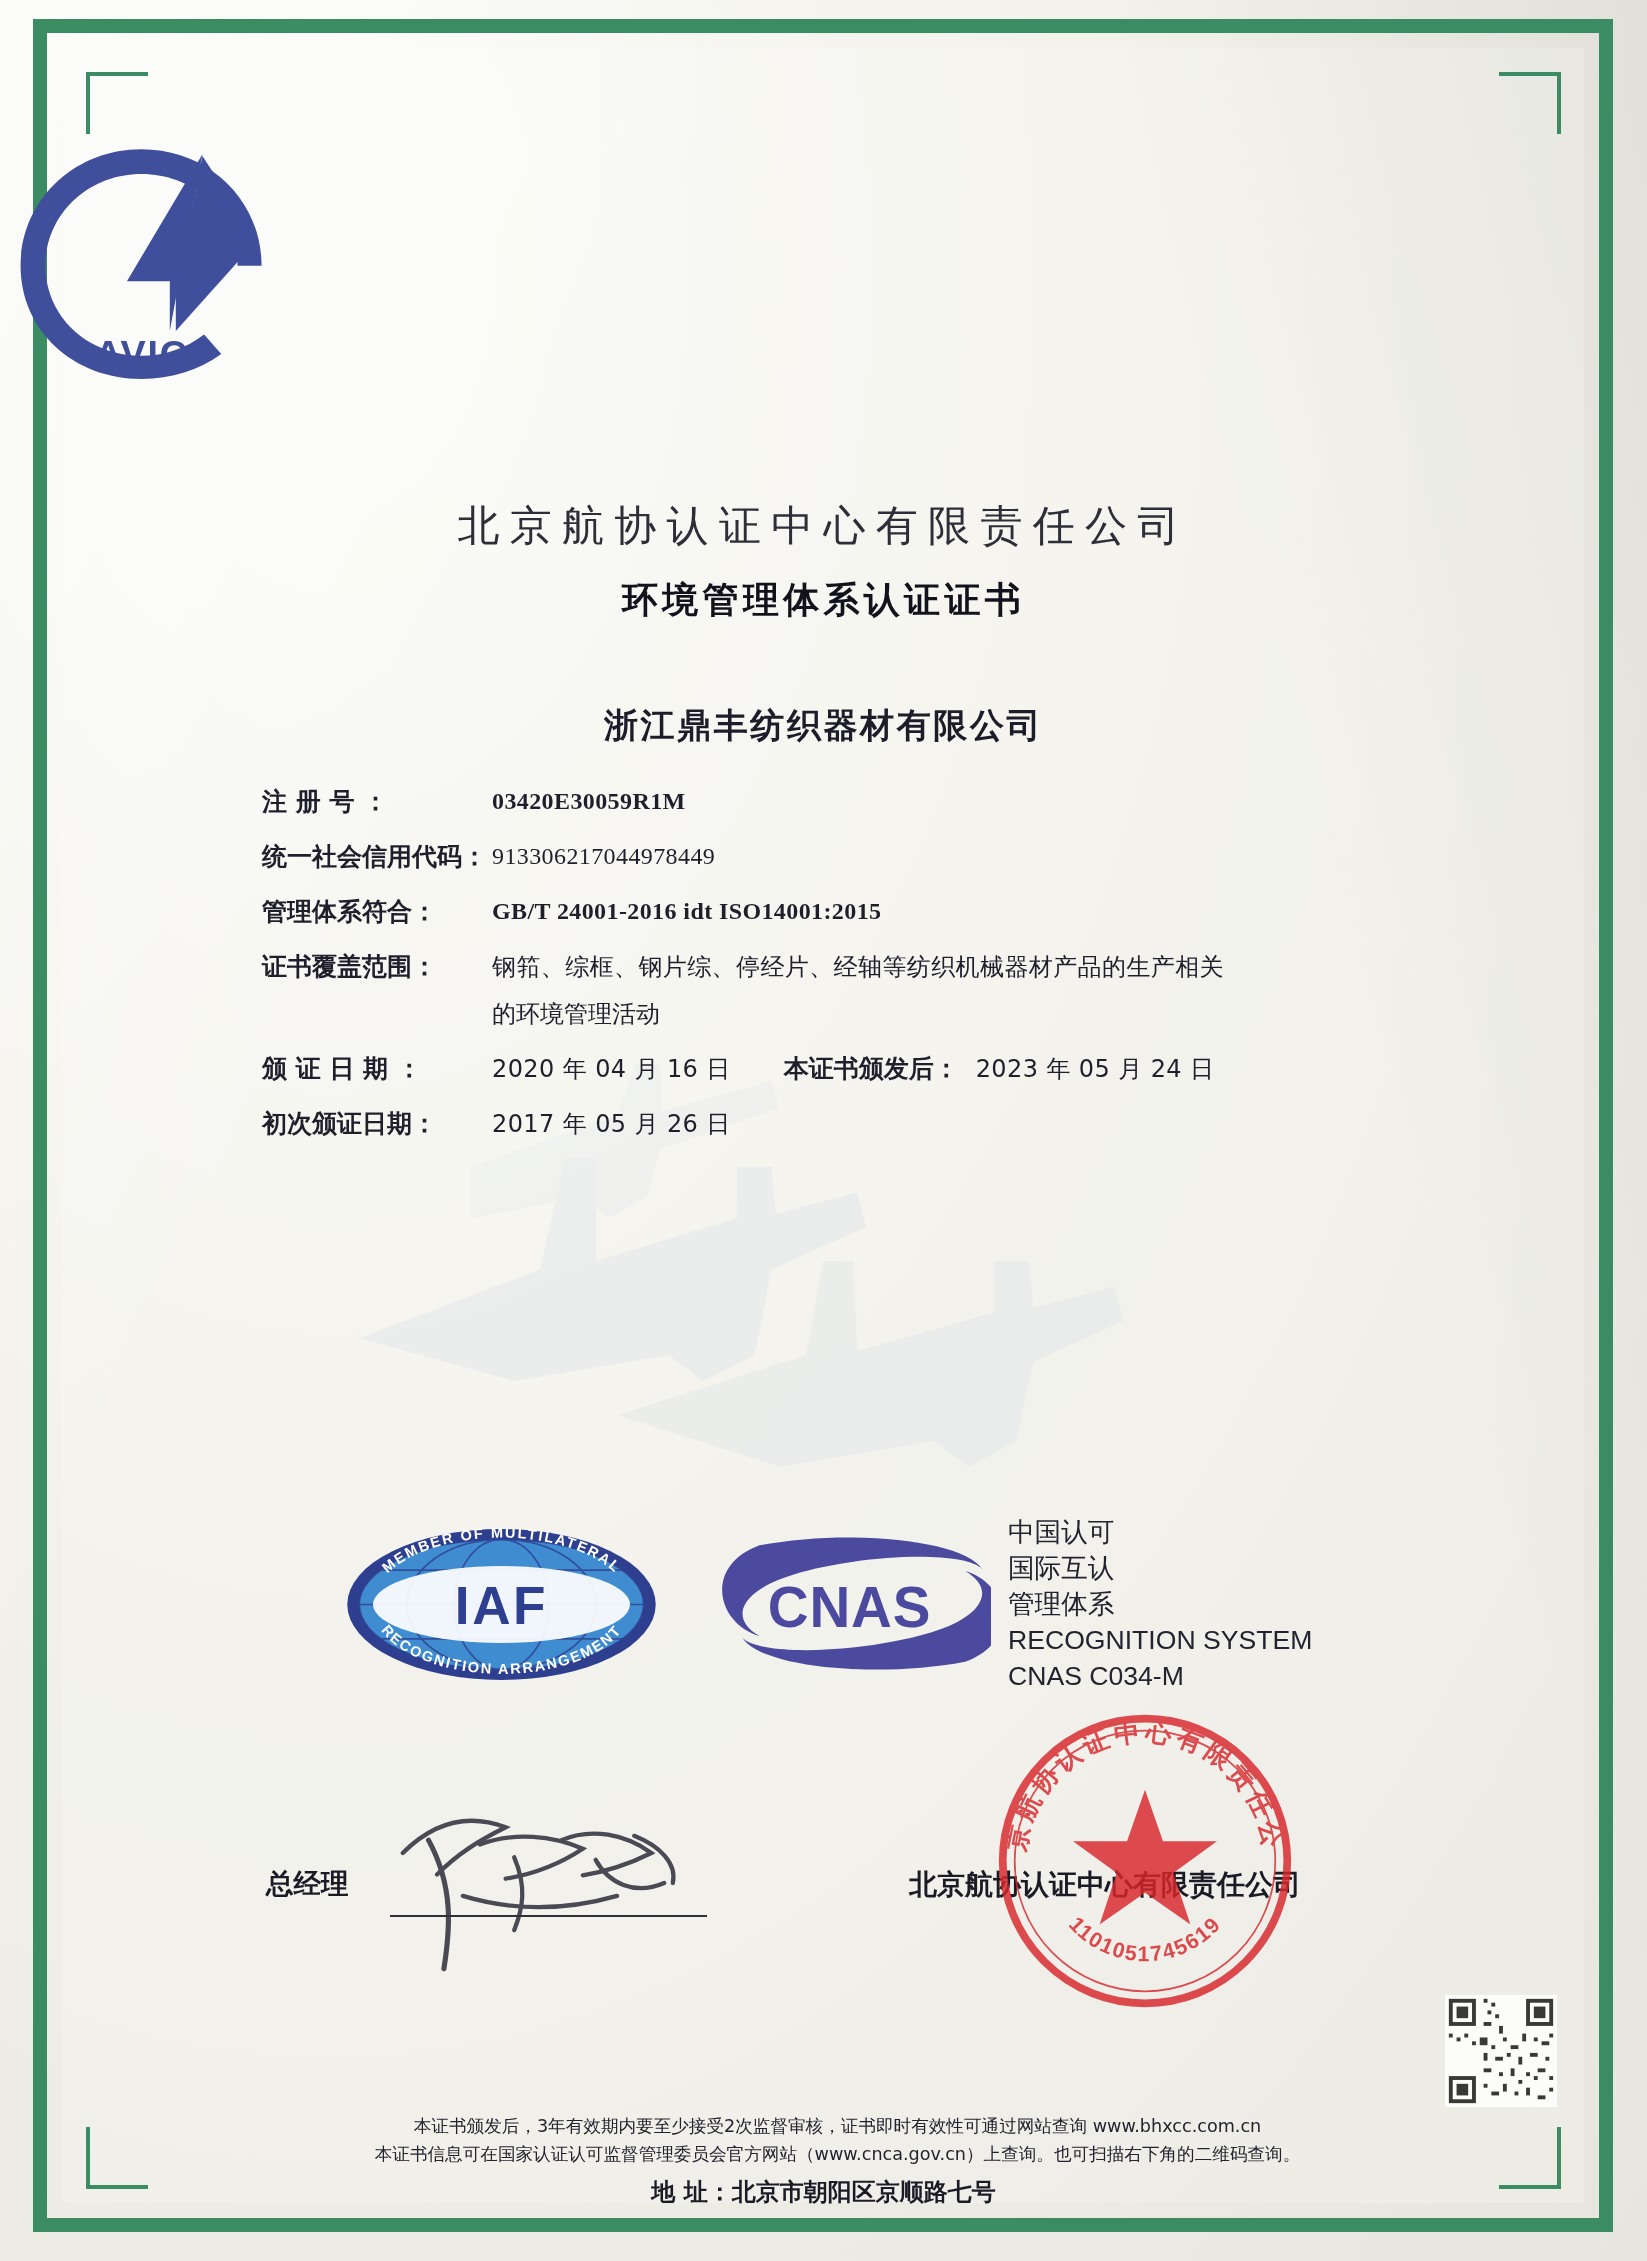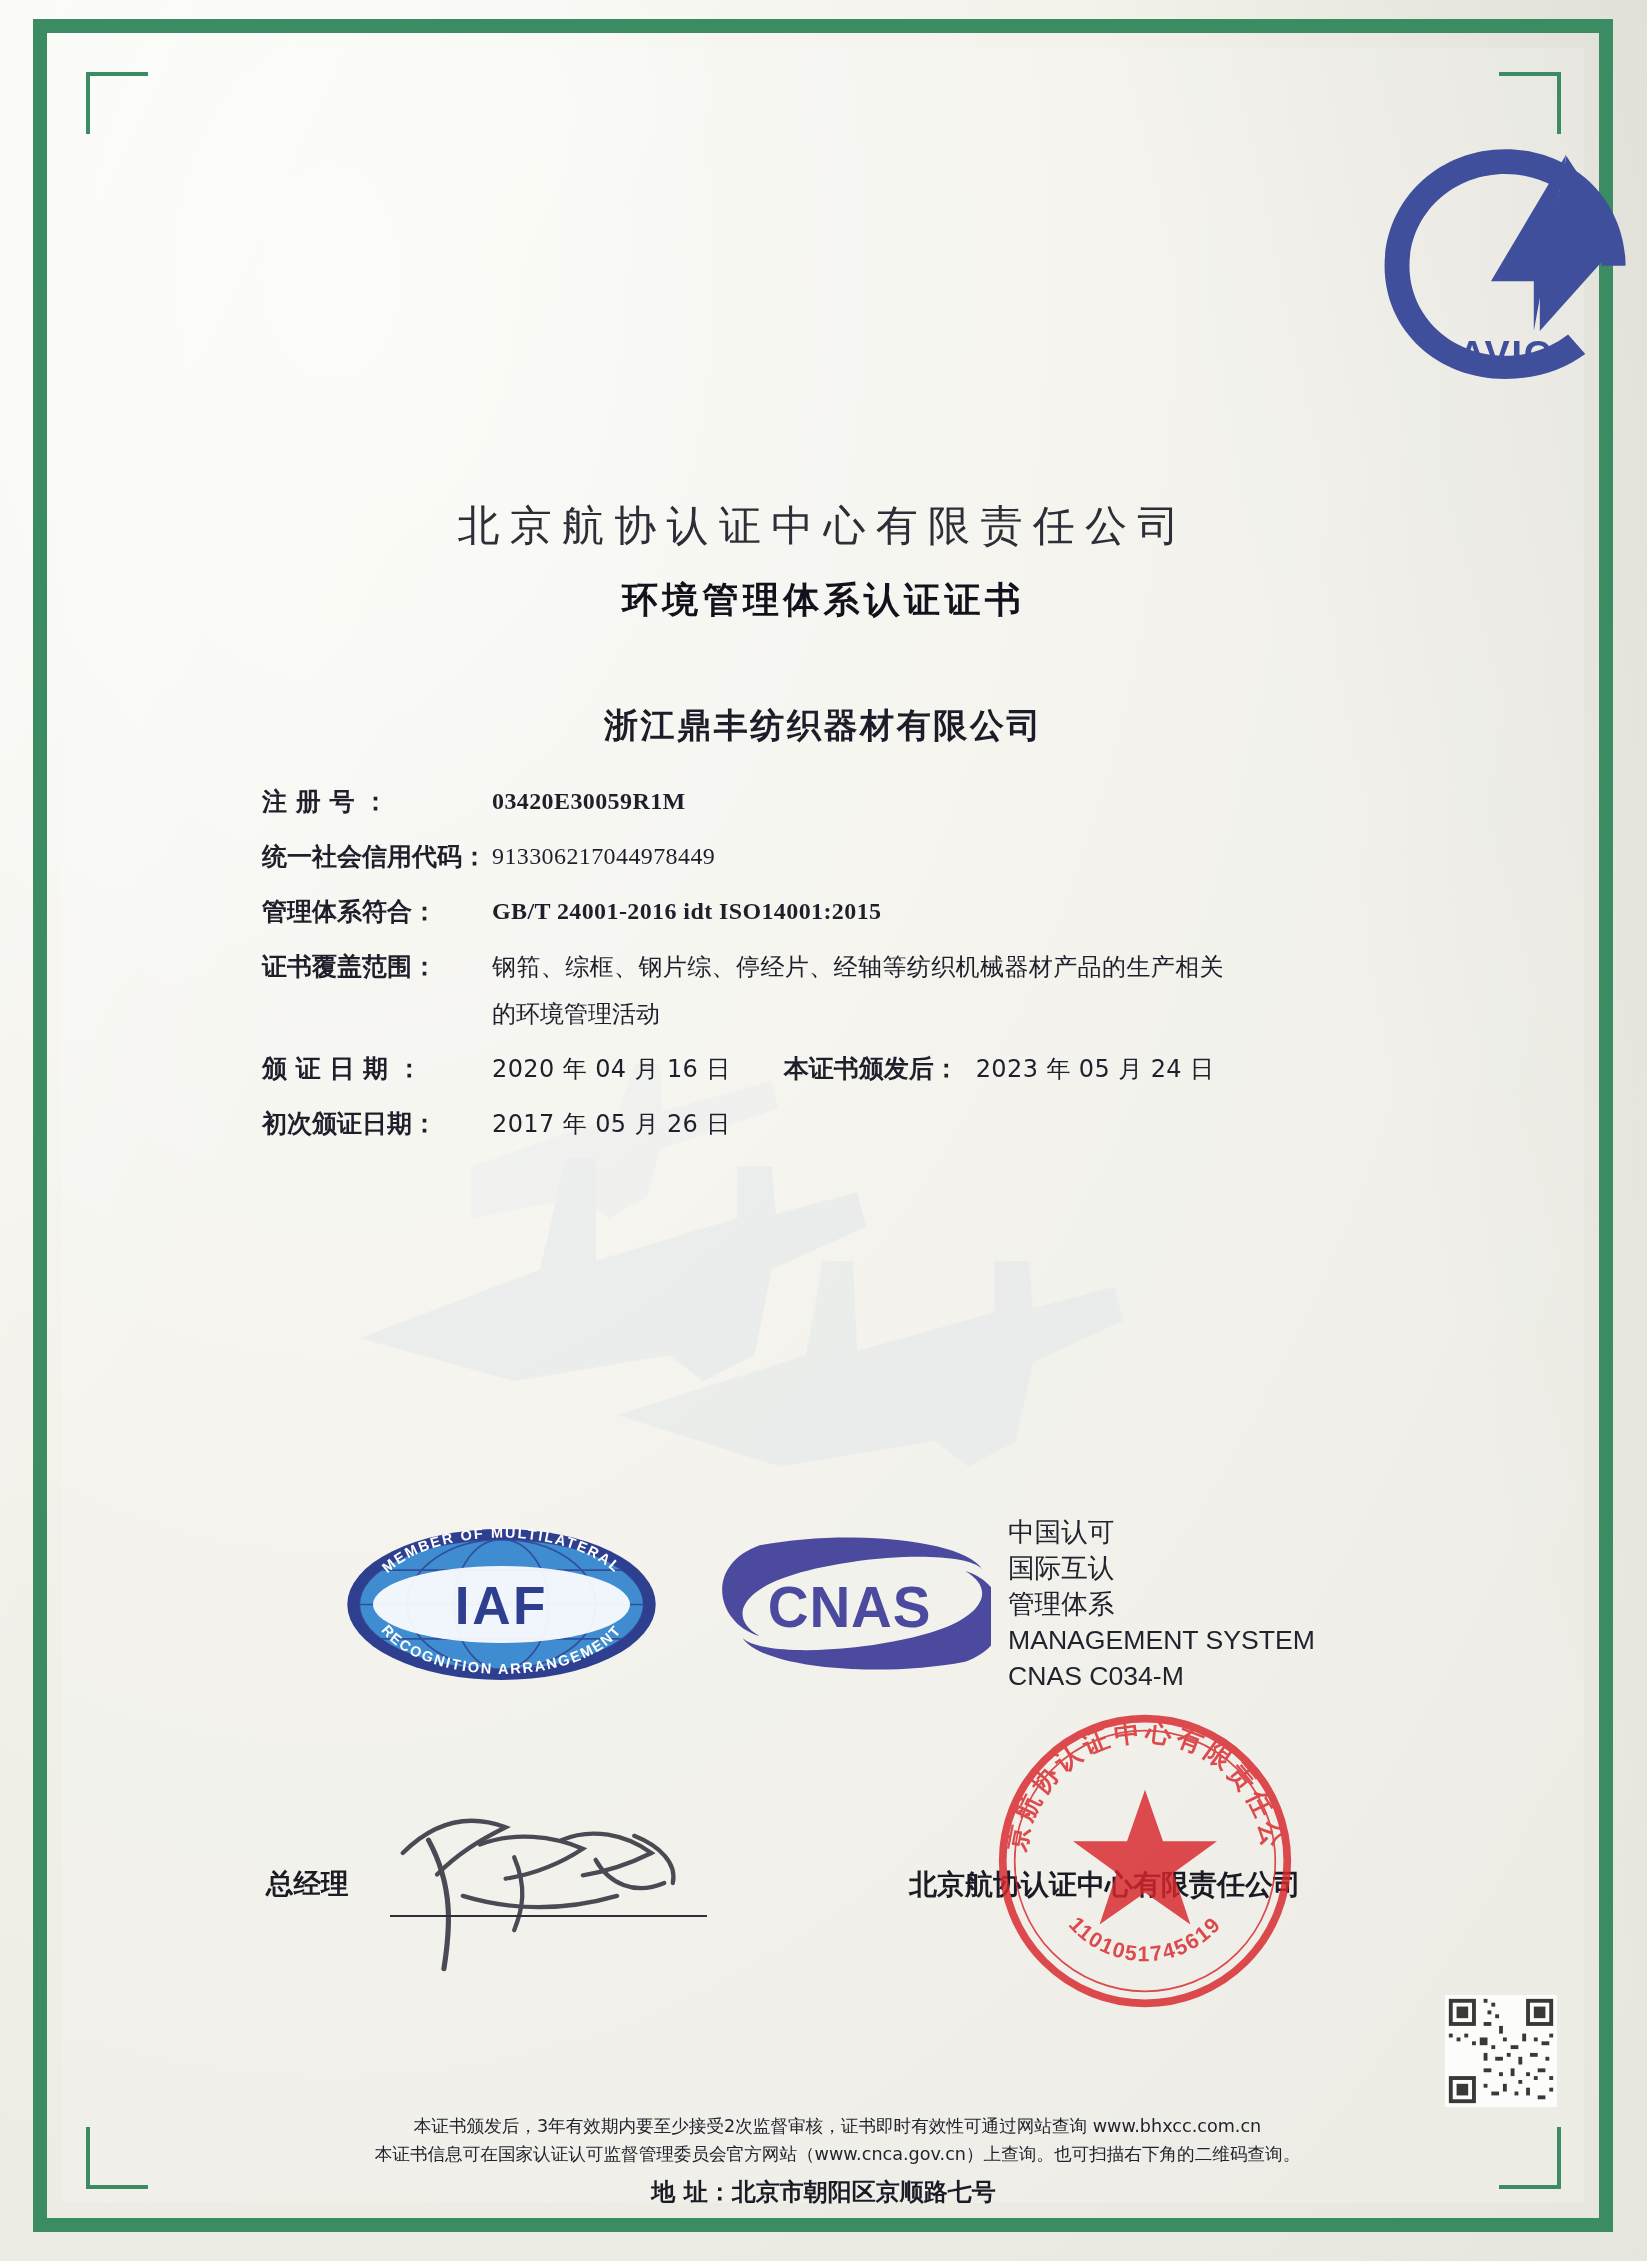--- a/index.html
+++ b/index.html
@@ -69,21 +69,21 @@
     opacity: 0.30;
     pointer-events: none;
   }
 
   
   .logo-wrap {
     position: absolute;
     left: 0; right: 0;
     top: 137px;
     display: flex;
-    justify-content: flex-end;
+    justify-content: flex-start;
   }
   .logo {
     width: 283px;
     height: 249px;
     position: relative;
   }
 
   
   .org-title {
     position: absolute;
@@ -385,21 +385,21 @@
     <svg class="cnas" viewBox="0 0 330 160">
       <path d="M60 12 C 165 -8 300 6 320 40 C 300 18 180 22 100 46 C 40 64 22 96 60 118 C 10 104 -6 36 60 12 Z" fill="#4b4a9e"></path>
       <path d="M300 148 C 195 168 60 154 40 120 C 60 142 180 138 260 114 C 320 96 338 64 300 42 C 350 56 366 124 300 148 Z" fill="#4b4a9e"></path>
       <text x="165" y="108" font-family="Liberation Sans, sans-serif" font-size="66" font-weight="bold" fill="#4b4a9e" text-anchor="middle" letter-spacing="1">CNAS</text>
     </svg>
 
     <div class="cnas-text">
       <div>中国认可</div>
       <div>国际互认</div>
       <div>管理体系</div>
-      <div class="en">MANAGEMENT SYSTEM</div>
+      <div class="en">RECOGNITION SYSTEM</div>
       <div class="en">CNAS C034-M</div>
     </div>
   </div>
 
   <div class="sig-label">总经理</div>
   <svg class="sig-ink" viewBox="0 0 400 210">
     <g fill="none" stroke="#4a4a55" stroke-width="5" stroke-linecap="round">
       <path d="M30 70 C 70 30, 110 25, 150 40 C 120 55, 95 70, 70 95"></path>
       <path d="M60 55 C 90 110, 85 160, 78 205" stroke-width="6"></path>
       <path d="M120 60 C 160 45, 205 50, 240 65 C 210 85, 180 95, 150 100"></path>

